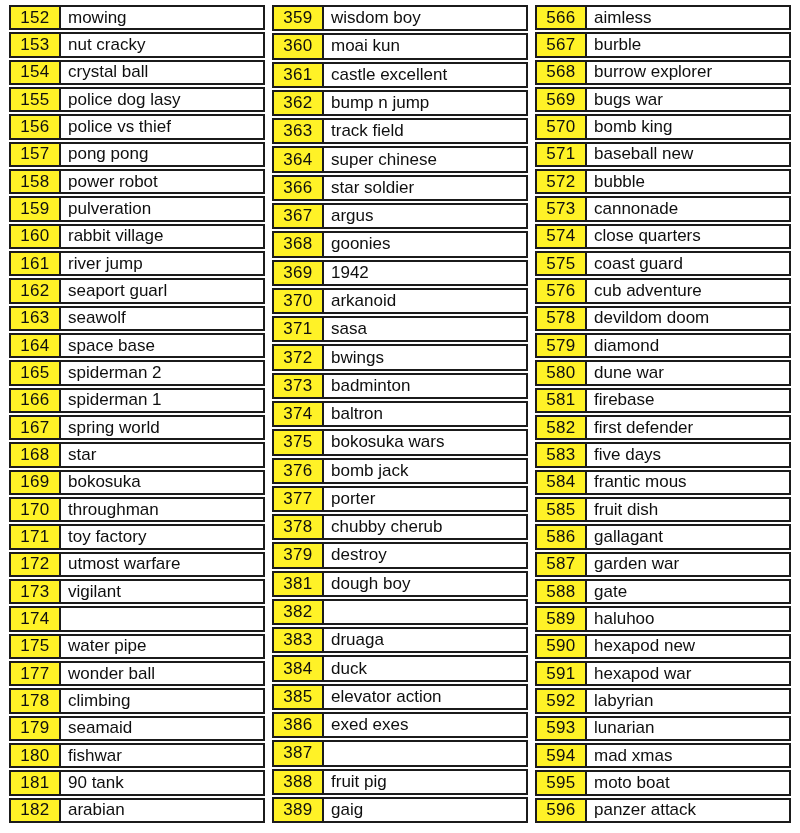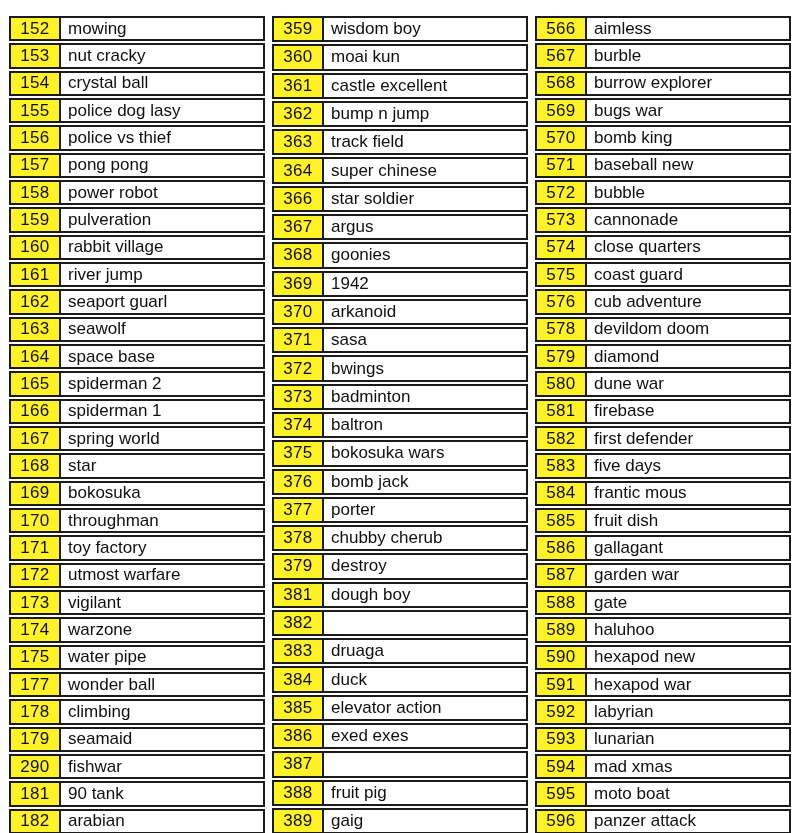--- a/index.html
+++ b/index.html
@@ -12,21 +12,21 @@
   html, body {
     width: 800px;
     height: 833px;
     background: var(--bg);
     font-family: "Liberation Sans", "DejaVu Sans", sans-serif;
     overflow: hidden;
   }
   .page {
     width: 800px;
     height: 833px;
-    padding: 16px 9px 7px 9px;
+    padding: 5px 9px 7px 9px;
     display: flex;
     gap: 7px;
     background: var(--bg);
   }
   .col {
     flex: 1 1 0;
     display: flex;
     flex-direction: column;
     gap: 2px;
     height: 818px;
@@ -149,40 +149,39 @@
       <div class="row">
         <div class="num">172</div>
         <div class="name">utmost warfare</div>
       </div>
       <div class="row">
         <div class="num">173</div>
         <div class="name">vigilant</div>
       </div>
       <div class="row">
         <div class="num">174</div>
-        <div class="name">warzone</div>
       </div>
       <div class="row">
         <div class="num">175</div>
         <div class="name">water pipe</div>
       </div>
       <div class="row">
         <div class="num">177</div>
         <div class="name">wonder ball</div>
       </div>
       <div class="row">
         <div class="num">178</div>
         <div class="name">climbing</div>
       </div>
       <div class="row">
         <div class="num">179</div>
         <div class="name">seamaid</div>
       </div>
       <div class="row">
-        <div class="num">290</div>
+        <div class="num">180</div>
         <div class="name">fishwar</div>
       </div>
       <div class="row">
         <div class="num">181</div>
         <div class="name">90 tank</div>
       </div>
       <div class="row">
         <div class="num">182</div>
         <div class="name">arabian</div>
       </div>

